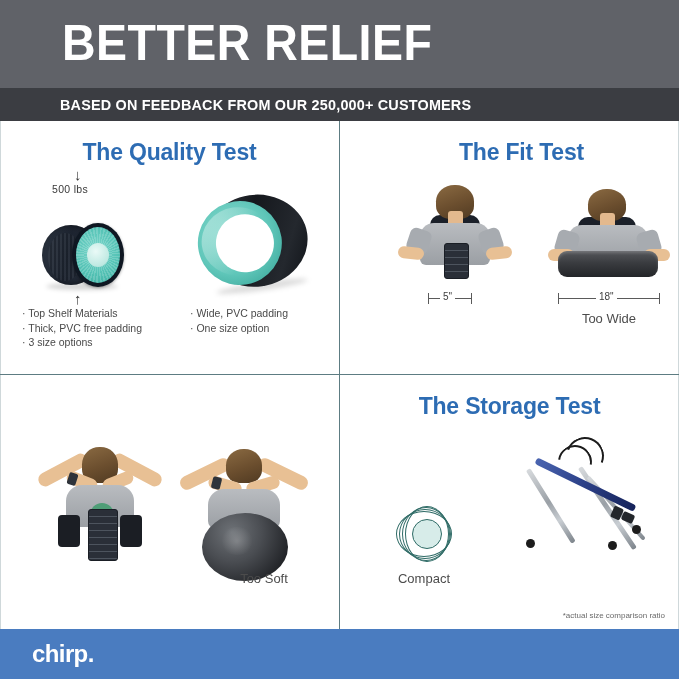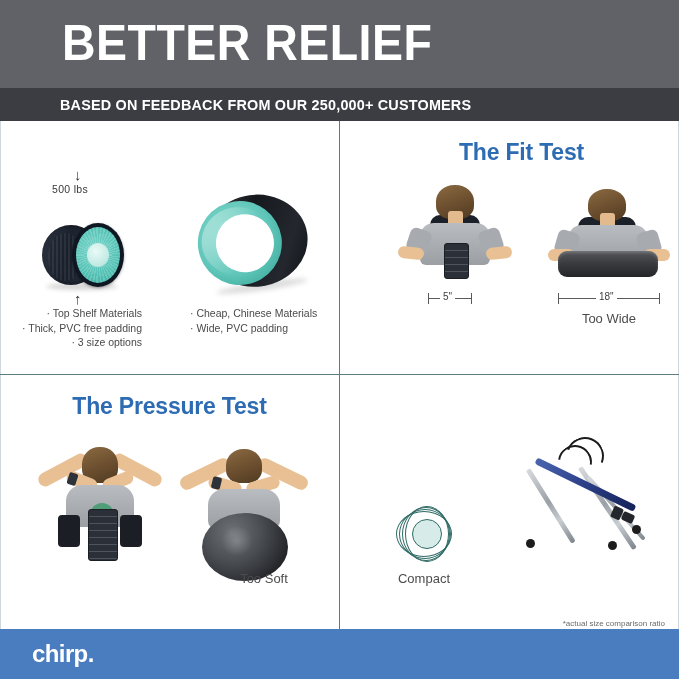--- a/index.html
+++ b/index.html
@@ -26,26 +26,26 @@
   .hline{position:absolute;left:0;top:253px;width:679px;height:1px;background:#5d7c82;}
   .edge-l{position:absolute;left:0;top:0;width:1px;height:508px;background:#cfd8da;}
   .edge-r{position:absolute;left:678px;top:0;width:1px;height:508px;background:#cfd8da;}
 
   .sec-title{position:absolute;width:100%;text-align:center;top:18px;
     font-size:23px;font-weight:bold;color:#2d6cb3;letter-spacing:-0.2px;}
 
   
   .blist{position:absolute;font-size:10.5px;color:#4a4a4a;line-height:14.5px;}
   .blist div{white-space:nowrap;}
-  .bl-left{left:22px;top:185px;text-align:right;}
+  .bl-left{left:22px;top:185px;}
   .bl-right{left:190px;top:185px;}
 
   
   .cap{position:absolute;text-align:center;font-size:13px;color:#4c4c4c;}
-  .note{position:absolute;font-size:8px;color:#6a6a6a;right:14px;top:244px;}
+  .note{position:absolute;font-size:8px;color:#6a6a6a;right:14px;top:236px;}
 
   
   .qwheel{position:absolute;left:42px;top:102px;width:82px;height:64px;}
   .qw-body{position:absolute;left:0;top:2px;width:58px;height:60px;border-radius:50%/50%;
     background:linear-gradient(100deg,#2c3440 0%,#1d2430 45%,#2b3341 100%);
     box-shadow:inset -3px 0 6px rgba(0,0,0,.5);}
   .qw-tread{position:absolute;left:6px;top:8px;width:34px;height:48px;border-radius:50%;
     background:repeating-linear-gradient(90deg,rgba(255,255,255,.05) 0 2px,rgba(0,0,0,.12) 2px 4px);}
   .qw-face{position:absolute;left:30px;top:0;width:52px;height:64px;border-radius:50%;
     background:#0f1722;box-shadow:0 1px 3px rgba(0,0,0,.35);}
@@ -135,20 +135,21 @@
   <div class="hdr-sub">BASED ON FEEDBACK FROM OUR 250,000+ CUSTOMERS</div>
 
   <div class="grid">
 
     <div class="edge-l"></div>
     <div class="edge-r"></div>
     <div class="vline"></div>
     <div class="hline"></div>
 
     <div class="cell c-tl">
+      <div class="sec-title">The Quality Test</div>
 
       <div>
         <div class="arrow-top">↓</div>
         <div class="lbs">500 lbs</div>
         <div class="qwheel">
           <div class="qw-shadow"></div>
           <div class="qw-body">
             <div class="qw-tread"></div>
           </div>
           <div class="qw-face"></div>
@@ -166,22 +167,22 @@
         <div class="cw-hole"></div>
         <div class="cw-sheen"></div>
       </div>
 
       <div class="blist bl-left">
         <div>· Top Shelf Materials</div>
         <div>· Thick, PVC free padding</div>
         <div>· 3 size options</div>
       </div>
       <div class="blist bl-right">
-        <div>· Cheap, Chinese Materials</div>
         <div>· Wide, PVC padding</div>
+        <div>· One size option</div>
       </div>
     </div>
 
     <div class="cell c-tr">
       <div class="sec-title">The Fit Test</div>
 
       <div class="person-back" style="left:38px;top:60px;width:130px;height:115px;">
         <div class="pb-pillow" style="left:40px;top:34px;width:50px;height:30px;"></div>
         <div class="pb-hair" style="left:46px;top:4px;width:38px;height:34px;"></div>
         <div class="pb-neck" style="left:58px;top:30px;width:15px;height:16px;"></div>
@@ -213,21 +214,20 @@
       <div class="dim" style="left:206px;top:172px;width:102px;">
         <div class="cap-l" style="left:0;"></div>
         <div class="line" style="left:0;width:102px;"></div>
         <div class="cap-r" style="left:101px;"></div>
         <div class="val" style="left:38px;">18"</div>
       </div>
       <div class="cap" style="left:187px;top:190px;width:140px;">Too Wide</div>
     </div>
 
     <div class="cell c-bl">
-      <div class="sec-title">The Pressure Test</div>
 
       <div class="person-back" style="left:32px;top:66px;width:136px;height:120px;">
         <div class="pb-arm" style="left:4px;top:22px;width:54px;height:14px;transform:rotate(-28deg);border-radius:9px;"></div>
         <div class="pb-arm" style="left:78px;top:22px;width:54px;height:14px;transform:rotate(28deg);border-radius:9px;"></div>
         <div class="pb-hair" style="left:50px;top:6px;width:36px;height:36px;"></div>
         <div class="pb-arm" style="left:34px;top:34px;width:32px;height:13px;transform:rotate(22deg);"></div>
         <div class="pb-arm" style="left:70px;top:34px;width:32px;height:13px;transform:rotate(-22deg);"></div>
         <div class="arm-band" style="left:36px;top:32px;width:9px;height:12px;transform:rotate(18deg);"></div>
         <div class="pb-shirt" style="left:34px;top:44px;width:68px;height:42px;border-radius:16px 16px 10px 10px;"></div>
         <div class="pb-pillow" style="left:26px;top:74px;width:22px;height:32px;border-radius:4px;background:#1b1e24;"></div>
@@ -244,20 +244,21 @@
         <div class="pb-arm" style="left:70px;top:36px;width:34px;height:13px;transform:rotate(-16deg);"></div>
         <div class="arm-band" style="left:36px;top:34px;width:9px;height:12px;transform:rotate(14deg);"></div>
         <div class="pb-shirt" style="left:32px;top:46px;width:72px;height:40px;border-radius:16px 16px 8px 8px;"></div>
         <div class="ball" style="left:26px;top:70px;width:86px;height:68px;"></div>
         <div class="ball-hi" style="left:44px;top:84px;width:34px;height:28px;"></div>
       </div>
       <div class="cap" style="left:204px;top:196px;width:120px;">Too Soft</div>
     </div>
 
     <div class="cell c-br">
+      <div class="sec-title">The Storage Test</div>
 
       <div class="compact-rings" style="left:56px;top:130px;">
         <div class="ring" style="left:0;top:6px;width:54px;height:44px;"></div>
         <div class="ring" style="left:3px;top:4px;width:50px;height:48px;"></div>
         <div class="ring" style="left:6px;top:2px;width:46px;height:52px;"></div>
         <div class="ring" style="left:9px;top:1px;width:42px;height:54px;"></div>
         <div class="ring-fill" style="left:16px;top:14px;width:28px;height:28px;"></div>
       </div>
       <div class="cap" style="left:24px;top:196px;width:120px;">Compact</div>
 

